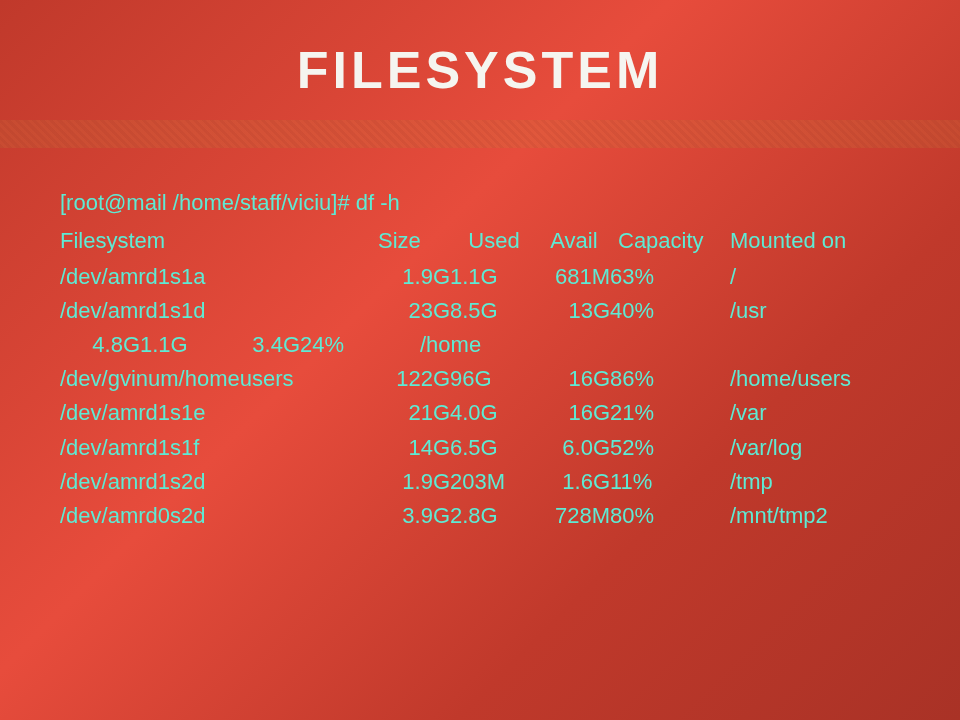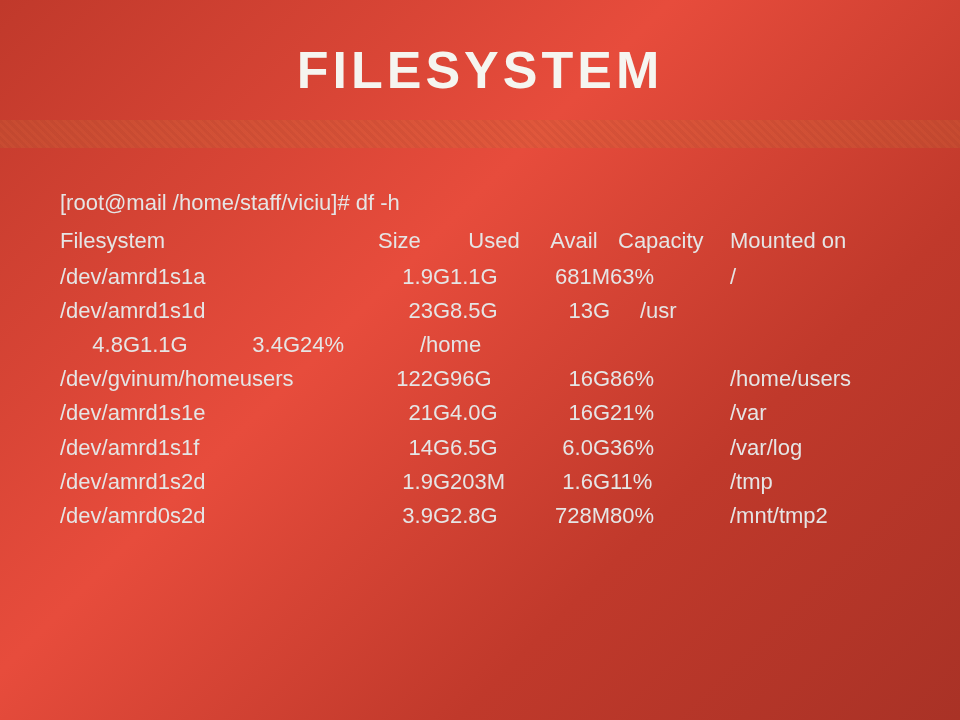--- a/index.html
+++ b/index.html
@@ -50,21 +50,21 @@
       color: #f5f5f0;
       font-size: 52px;
       font-weight: bold;
       letter-spacing: 4px;
       font-family: 'Arial', sans-serif;
     }
 
     .content-section {
       position: relative;
       padding: 70px 60px 30px 60px;
-      color: #e5e5e5;
+      color: #5eead4;
       font-family: 'Arial', sans-serif;
     }
 
     .command-line {
       font-size: 22px;
       margin-bottom: 8px;
       font-weight: normal;
     }
 
     .df-table {
@@ -156,20 +156,21 @@
       <div class="col-used">1.1G</div>
       <div class="col-avail">681M</div>
       <div class="col-capacity">63%</div>
       <div class="col-mounted">/</div>
     </div>
       <div class="df-row">
       <div class="col-filesystem">/dev/amrd1s1d</div>
       <div class="col-size">23G</div>
       <div class="col-used">8.5G</div>
       <div class="col-avail">13G</div>
+      <div class="col-capacity">40%</div>
       <div class="col-mounted">/usr</div>
     </div>
       <div class="df-row">
       <div class="col-size">4.8G</div>
       <div class="col-used">1.1G</div>
       <div class="col-avail">3.4G</div>
       <div class="col-capacity">24%</div>
       <div class="col-mounted">/home</div>
     </div>
       <div class="df-row">
@@ -186,21 +187,21 @@
       <div class="col-used">4.0G</div>
       <div class="col-avail">16G</div>
       <div class="col-capacity">21%</div>
       <div class="col-mounted">/var</div>
     </div>
       <div class="df-row">
       <div class="col-filesystem">/dev/amrd1s1f</div>
       <div class="col-size">14G</div>
       <div class="col-used">6.5G</div>
       <div class="col-avail">6.0G</div>
-      <div class="col-capacity">36%</div>
+      <div class="col-capacity">52%</div>
       <div class="col-mounted">/var/log</div>
     </div>
       <div class="df-row">
       <div class="col-filesystem">/dev/amrd1s2d</div>
       <div class="col-size">1.9G</div>
       <div class="col-used">203M</div>
       <div class="col-avail">1.6G</div>
       <div class="col-capacity">11%</div>
       <div class="col-mounted">/tmp</div>
     </div>

